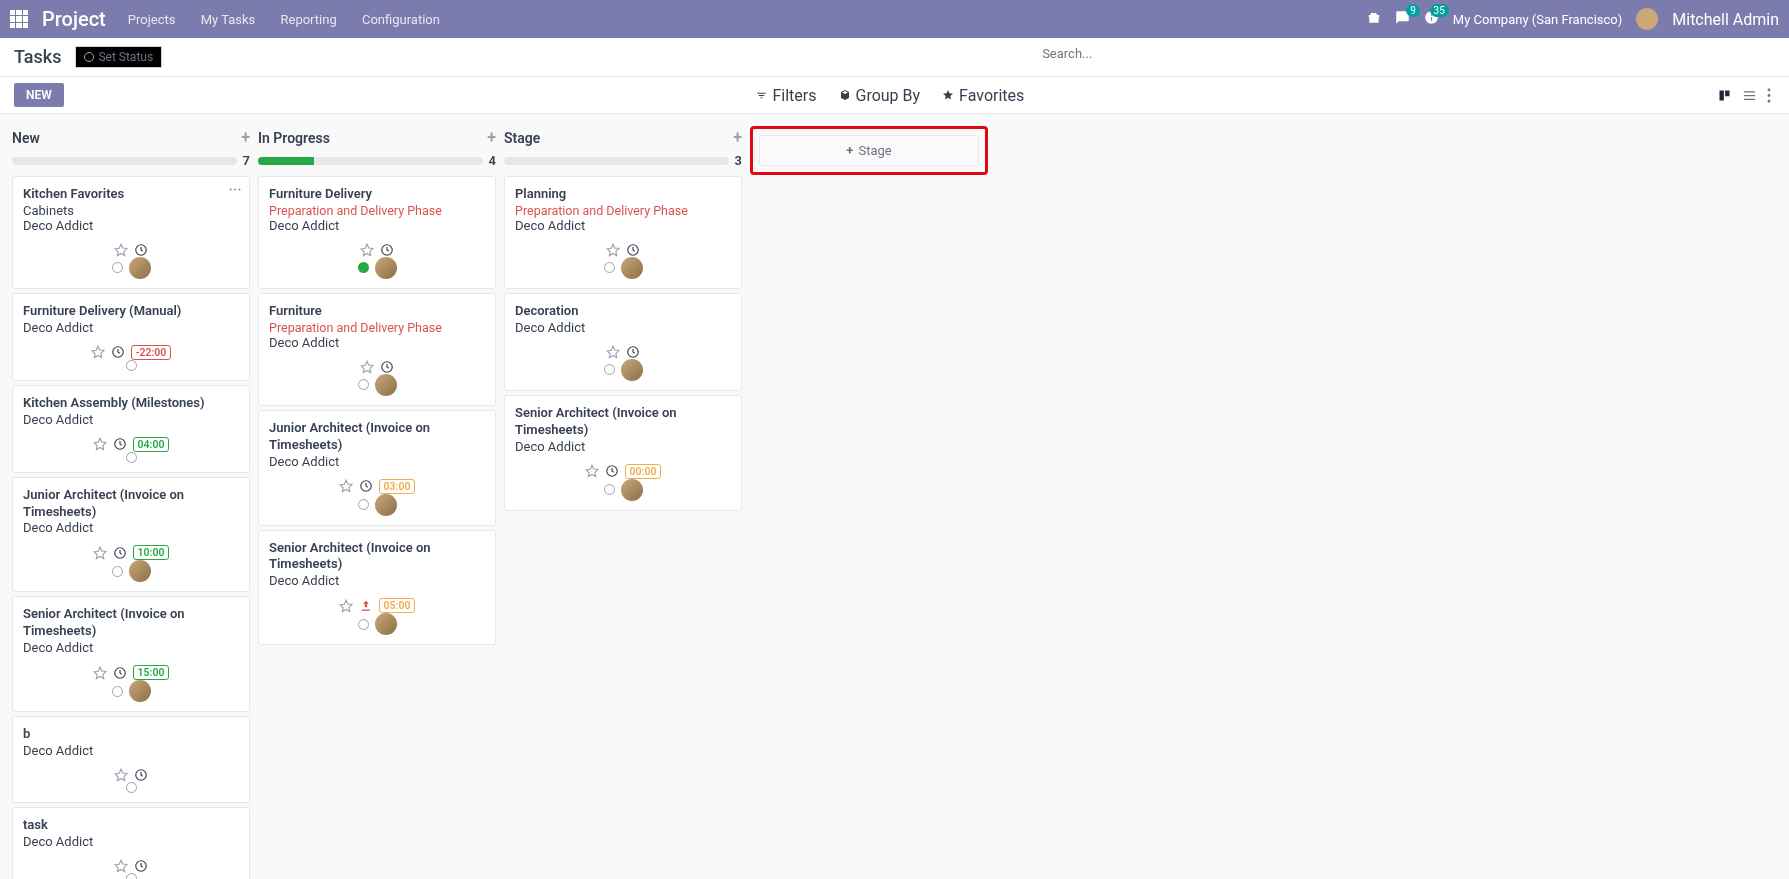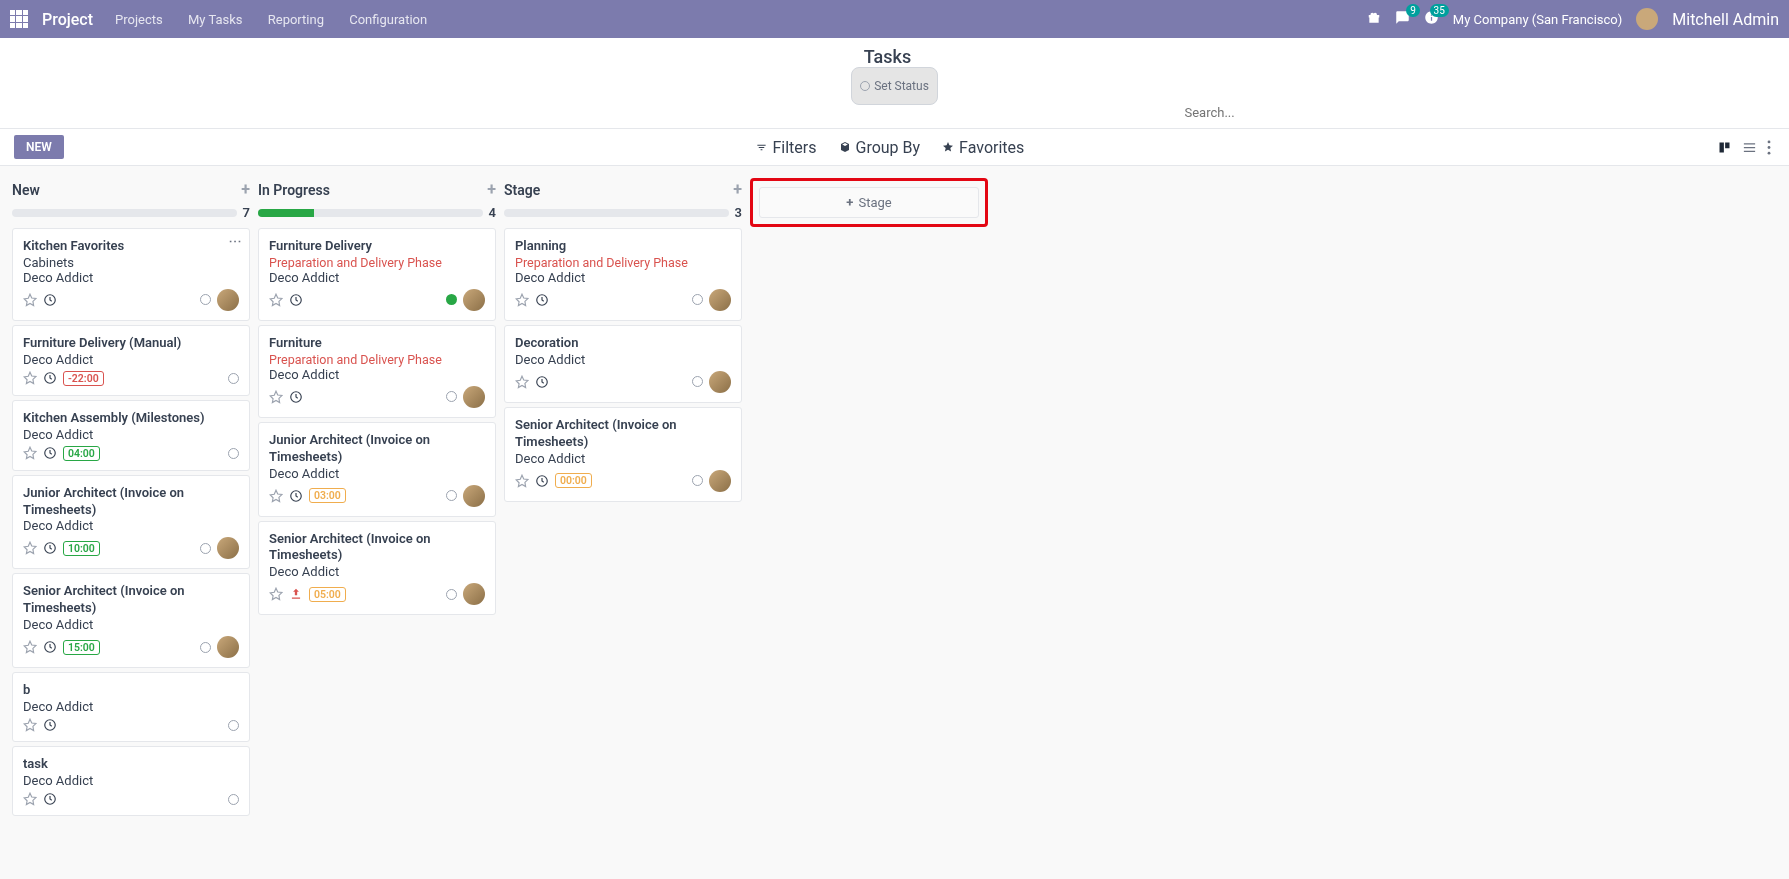--- a/index.html
+++ b/index.html
@@ -1,30 +1,30 @@
 <!DOCTYPE html>
 <html><head>
 <meta charset="utf-8">
 <style>
 * { margin: 0; padding: 0; box-sizing: border-box; font-family: -apple-system, BlinkMacSystemFont, "Segoe UI", Roboto, sans-serif; }
 body { background: #f9f9f9; font-size: 13px; color: #374151; width: 1789px; }
 .topnav { background: #7C7BAD; height: 38px; display: flex; align-items: center; padding: 0 10px; color: white; }
 .topnav .apps-icon { width: 18px; height: 18px; display: grid; grid-template-columns: repeat(3,1fr); grid-template-rows: repeat(3,1fr); gap: 1px; margin-right: 14px; cursor: pointer; }
 .topnav .apps-icon span { background: white; }
-.topnav .brand { font-size: 16px; font-weight: 500; margin-right: 22px; }
+.topnav .brand { font-size: 20px; font-weight: 500; margin-right: 22px; }
 .topnav .menu a { color: #e6e6f0; text-decoration: none; margin-right: 22px; font-size: 13px; }
 .topnav .spacer { flex: 1; }
 .topnav .right { display: flex; align-items: center; gap: 14px; }
 .topnav .icon-btn { position: relative; cursor: pointer; }
 .topnav .badge { position: absolute; top: -6px; right: -10px; background: #00A09D; color: white; font-size: 10px; border-radius: 8px; padding: 0 4px; line-height: 13px; }
 .topnav .avatar { width: 22px; height: 22px; border-radius: 50%; background: #c9a87a; }
 .topnav svg { fill: white; }
-.subhead { background: white; border-bottom: 1px solid #e5e7eb; padding: 8px 14px; display: flex; align-items: center; flex-direction: column; }
+.subhead { background: white; border-bottom: 1px solid #e5e7eb; padding: 8px 14px; display: flex; align-items: flex-start; }
 .subhead .title { font-size: 18px; font-weight: 500; margin-right: 14px; }
-.subhead .status-btn { border: 1px solid #d1d5db; border-radius: 8px; padding: 11px 8px; font-size: 12px; color: #6b7280; cursor: pointer; display: flex; align-items: center; gap: 4px; background: #e5e5e5; }
+.subhead .status-btn { border: 1px solid #d1d5db; border-radius: 0; padding: 3px 8px; font-size: 12px; color: #6b7280; cursor: pointer; display: flex; align-items: center; gap: 4px; background: #000000; }
 .subhead .status-btn .dot { width: 10px; height: 10px; border: 1.5px solid #9ca3af; border-radius: 50%; }
 .subhead .search { flex: 1; margin-left: 40px; }
 .subhead .search input { border: none; outline: none; font-size: 13px; color: #6b7280; width: 300px; background: transparent; }
 .controlrow { background: white; border-bottom: 1px solid #e5e7eb; padding: 6px 14px; display: flex; align-items: center; }
 .controlrow .new-btn { background: #7C7BAD; color: white; border: none; padding: 5px 12px; font-size: 12px; font-weight: 600; cursor: pointer; border-radius: 2px; }
 .controlrow .center { flex: 1; display: flex; justify-content: center; gap: 22px; }
 .controlrow .center .item { display: flex; align-items: center; gap: 5px; cursor: pointer; font-size: 16px; color: #374151; }
 .controlrow .views { display: flex; gap: 10px; align-items: center; padding-right: 4px; }
 .controlrow .views .v { cursor: pointer; fill: #6b7280; }
 .controlrow .views .v.active { fill: #1f2937; }
@@ -34,21 +34,21 @@
 .col-head .name { font-weight: 600; font-size: 14px; }
 .col-head .plus { color: #9ca3af; cursor: pointer; font-size: 16px; font-weight: bold; }
 .col-bar { display: flex; align-items: center; gap: 6px; margin-bottom: 8px; }
 .col-bar .track { flex: 1; height: 8px; background: #e5e7eb; border-radius: 4px; overflow: hidden; }
 .col-bar .fill { height: 100%; background: #28a745; }
 .col-bar .count { font-weight: 600; font-size: 13px; }
 .card { background: white; border: 1px solid #e5e7eb; border-radius: 3px; padding: 9px 10px; margin-bottom: 4px; position: relative; }
 .card .title { font-weight: 600; font-size: 13px; line-height: 1.3; }
 .card .sub { color: #d9534f; font-size: 12.5px; }
 .card .proj { font-size: 13px; color: #374151; }
-.card .foot { display: flex; align-items: center; justify-content: space-between; margin-top: 4px; }
+.card .foot { display: flex; align-items: center; justify-content: space-between; margin-top: 10px; flex-direction: column; }
 .card .foot .left { display: flex; align-items: center; gap: 6px; }
 .card .foot .right { display: flex; align-items: center; gap: 6px; }
 .star { width: 14px; height: 14px; cursor: pointer; }
 .clock { width: 14px; height: 14px; cursor: pointer; }
 .upload { width: 14px; height: 14px; fill: #d9534f; }
 .tag { border: 1px solid; border-radius: 3px; font-size: 10.5px; padding: 0 4px; font-weight: 600; }
 .tag.red { border-color: #d9534f; color: #d9534f; }
 .tag.green { border-color: #28a745; color: #28a745; }
 .tag.orange { border-color: #f0ad4e; color: #f0ad4e; }
 .radio { width: 11px; height: 11px; border: 1.5px solid #9ca3af; border-radius: 50%; cursor: pointer; }

